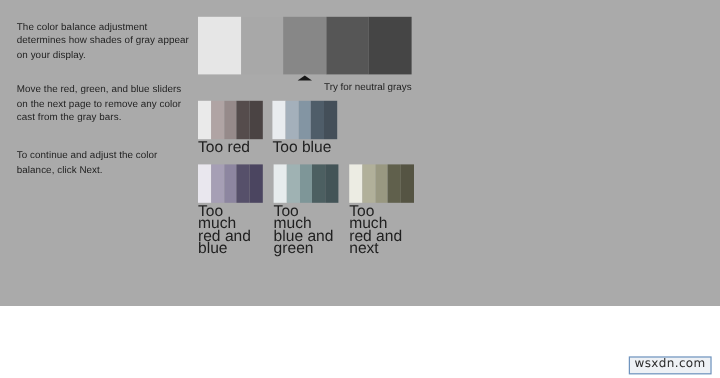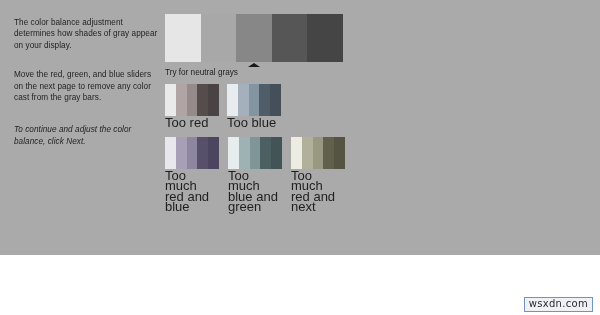--- a/index.html
+++ b/index.html
@@ -39,21 +39,20 @@
     font-size: 8.2px;
     line-height: 11.4px;
     color: #1f1f1f;
     letter-spacing: 0.05px;
   }
   .instructions p.para-2 {
     margin-bottom: 21px;
   }
   .instructions p.para-3 {
     margin-bottom: 0;
-    font-style: italic;
   }
   
   .gray-bar-wrap {
     position: absolute;
     left: 165px;
     top: 14px;
     width: 178px;
     height: 48px;
   }
   .gray-bar {
@@ -64,21 +63,21 @@
   }
   .gray-bar .seg {
     flex: 1 1 0;
     height: 100%;
   }
   .neutral-caption-row {
     position: absolute;
     left: 165px;
     top: 62px;
     width: 178px;
-    text-align: left;
+    text-align: right;
   }
   .caret {
     width: 0;
     height: 0;
     margin: 1px auto 0 auto;
     border-left: 6px solid transparent;
     border-right: 6px solid transparent;
     border-bottom: 4px solid #181818;
   }
   .neutral-caption {

